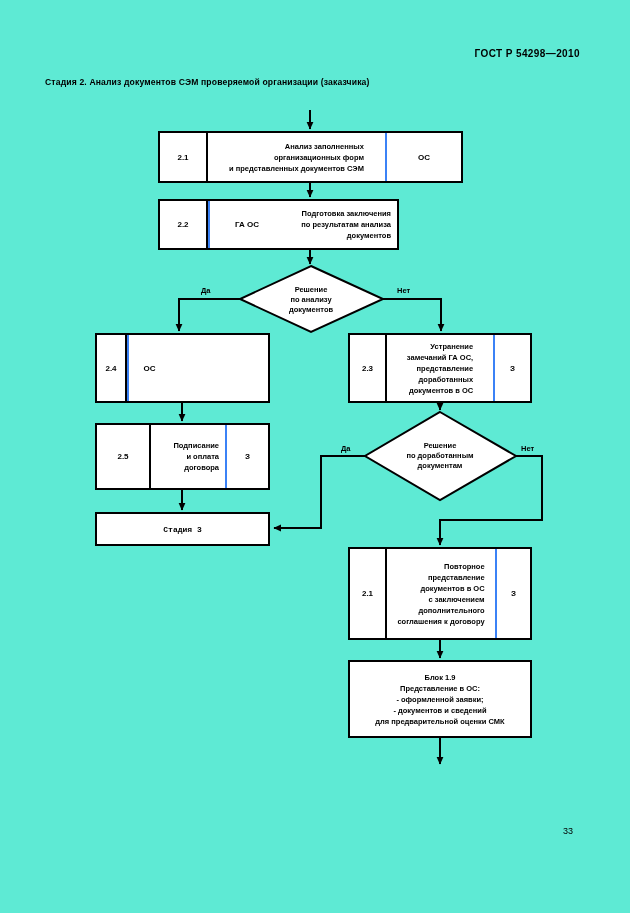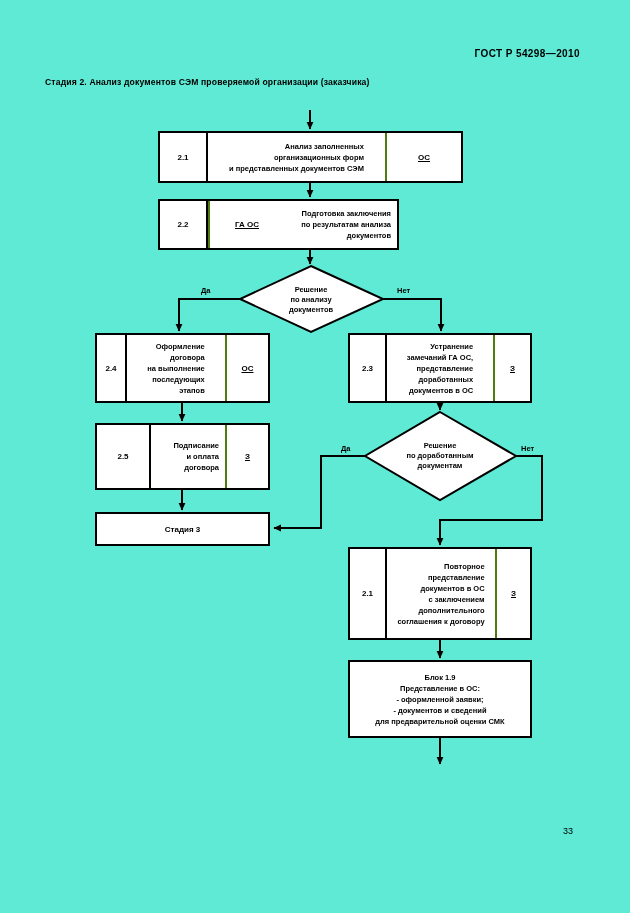--- a/index.html
+++ b/index.html
@@ -9,21 +9,21 @@
   .std-ref{position:absolute;right:50px;top:48px;font-size:10px;font-weight:bold;color:#000;letter-spacing:.4px;white-space:nowrap;}
   .stage-title{position:absolute;left:45px;top:77px;font-size:8.6px;font-weight:bold;color:#000;letter-spacing:.15px;white-space:nowrap;}
   .page-num{position:absolute;left:563px;top:826px;font-size:9px;color:#000;}
 
   svg.wires{position:absolute;left:0;top:0;width:630px;height:913px;z-index:1;}
 
   .node{position:absolute;box-sizing:border-box;border:2px solid #000;background:#fff;display:flex;z-index:2;}
   .cell{box-sizing:border-box;display:flex;align-items:center;justify-content:center;text-align:center;color:#000;font-weight:bold;}
   .cell.num{font-size:8px;border-right:2px solid #000;flex:0 0 auto;}
   .cell.body{font-size:7.5px;line-height:11px;white-space:pre-line;flex:1 1 auto;padding:0 6px;text-align:right;}
-  .cell.actor{font-size:8px;border-left:2px solid #4d7c0f;flex:0 0 auto;text-decoration:underline;}
+  .cell.actor{font-size:8px;border-left:2px solid #3b82f6;flex:0 0 auto;}
   .cell.solo{font-size:7.5px;line-height:11px;white-space:pre-line;flex:1 1 auto;padding:0 3px;border-radius:20px;}
   .cell.stage{font-size:8px;font-weight:bold;flex:1 1 auto;}
 
   .dia-label{position:absolute;z-index:3;font-size:7.5px;line-height:10px;font-weight:bold;text-align:center;color:#000;white-space:pre-line;}
   .branch{position:absolute;z-index:3;font-size:7.5px;font-weight:bold;color:#000;}
 </style>
 </head>
 <body>
 
 <div id="page">
@@ -73,25 +73,20 @@
   </div>
 
   <div class="dia-label" style="left:271px;top:285px;width:80px;">Решение
 по анализу
 документов</div>
   <div class="branch" style="left:201px;top:286px;">Да</div>
   <div class="branch" style="left:397px;top:286px;">Нет</div>
 
   <div class="node" style="left:95px;top:333px;width:175px;height:70px;">
     <div class="cell num" style="width:30px;">2.4</div>
-    <div class="cell body">Оформление
-договора
-на выполнение
-последующих
-этапов</div>
     <div class="cell actor" style="width:43px;">ОС</div>
   </div>
 
   <div class="node" style="left:348px;top:333px;width:184px;height:70px;">
     <div class="cell num" style="width:37px;">2.3</div>
     <div class="cell body">Устранение
 замечаний ГА ОС,
 представление
 доработанных
 документов в ОС</div>
@@ -104,21 +99,21 @@
 и оплата договора</div>
     <div class="cell actor" style="width:43px;">З</div>
   </div>
 
   <div class="dia-label" style="left:388px;top:441px;width:104px;">Решение
 по доработанным
 документам</div>
   <div class="branch" style="left:341px;top:444px;">Да</div>
   <div class="branch" style="left:521px;top:444px;">Нет</div>
 
-  <div class="node" style="left:95px;top:512px;width:175px;height:34px;">
+  <div class="node" style="left:95px;top:512px;width:175px;height:34px;font-family:Liberation Mono, monospace;">
     <div class="cell stage">Стадия 3</div>
   </div>
 
   <div class="node" style="left:348px;top:547px;width:184px;height:93px;">
     <div class="cell num" style="width:37px;">2.1</div>
     <div class="cell body">Повторное
 представление
 документов в ОС
 с заключением
 дополнительного

